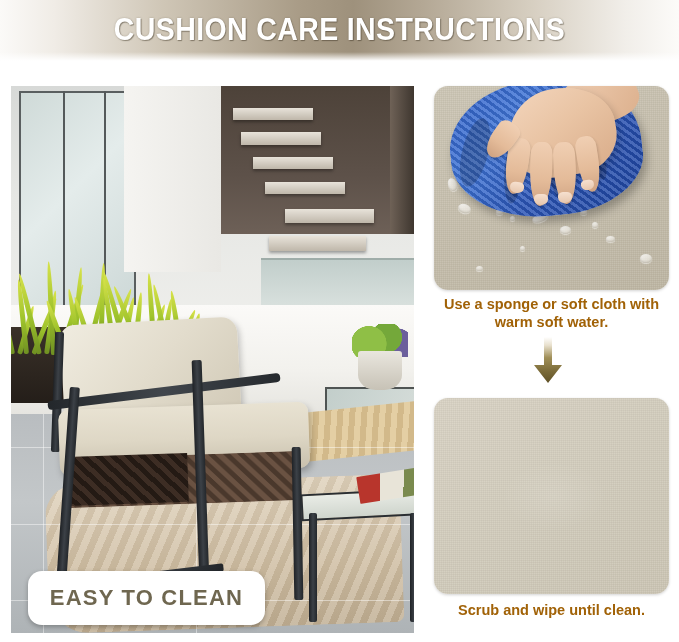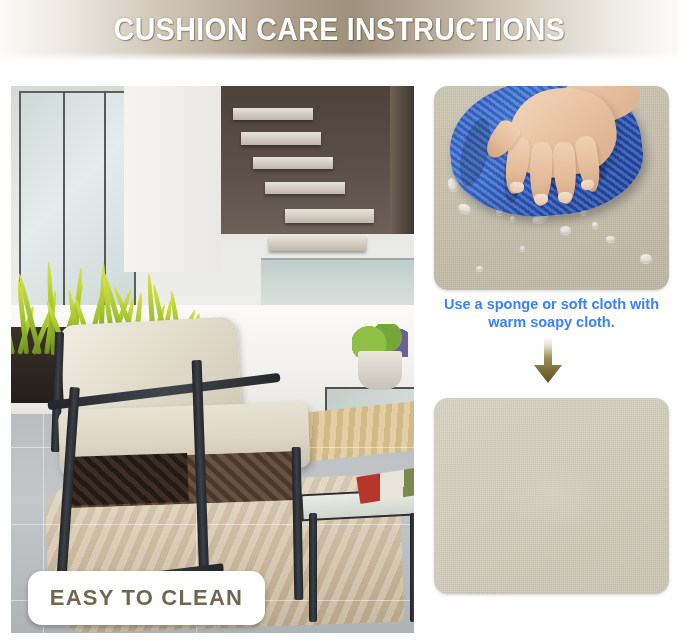--- a/index.html
+++ b/index.html
@@ -341,21 +341,21 @@
   }
   .arrow-svg { display: block; width: 30px; height: 46px; }
 
   
   .caption {
     position: absolute;
     width: 255px;
     text-align: center;
     font-size: 14.5px;
     font-weight: bold;
-    color: #3b82f6;
+    color: #a16207;
     line-height: 1.25;
   }
   .caption-top { left: 424px; top: 295px; }
   .caption-bottom { left: 424px; top: 601px; }
 </style>
 </head>
 <body>
 
 <div class="header-banner">
   <div class="header-title">CUSHION CARE INSTRUCTIONS</div>
@@ -482,21 +482,21 @@
   <div class="finger" style="left:144px;top:50px;width:21px;height:56px;transform:rotate(-9deg);"></div>
   <div class="finger" style="left:56px;top:34px;width:24px;height:40px;transform:rotate(36deg);"></div>
   <div class="nail" style="left:76px;top:96px;width:14px;height:11px;transform:rotate(8deg);"></div>
   <div class="nail" style="left:100px;top:108px;width:14px;height:11px;transform:rotate(2deg);"></div>
   <div class="nail" style="left:124px;top:106px;width:14px;height:11px;transform:rotate(-3deg);"></div>
   <div class="nail" style="left:147px;top:94px;width:13px;height:10px;transform:rotate(-9deg);"></div>
 </div>
 
 <div class="caption caption-top">
   <div>Use a sponge or soft cloth with</div>
-  <div>warm soapy cloth.</div>
+  <div>warm soft water.</div>
 </div>
 
 <div class="arrow-wrap">
   <svg class="arrow-svg" viewBox="0 0 30 46" xmlns="http://www.w3.org/2000/svg">
     <defs>
       <linearGradient id="arrowGrad" x1="0" y1="0" x2="0" y2="1">
         <stop offset="0%" stop-color="#ffffff"></stop>
         <stop offset="18%" stop-color="#e8e0cd"></stop>
         <stop offset="45%" stop-color="#a08f57"></stop>
         <stop offset="75%" stop-color="#7a6a38"></stop>
@@ -506,13 +506,14 @@
     <polygon points="11,0 19,0 19,28 29,28 15,46 1,28 11,28" fill="url(#arrowGrad)"></polygon>
   </svg>
 </div>
 
 <div class="panel panel-bottom">
   <div class="fabric-noise"></div>
   <div style="position:absolute;left:28%;top:32%;width:46%;height:36%;border-radius:50%;background:radial-gradient(ellipse, rgba(255,255,255,0.10), rgba(255,255,255,0) 70%);"></div>
 </div>
 
 <div class="caption caption-bottom">
+  <div>Scrub and wipe until clean.</div>
 </div>
 
 </body></html>

